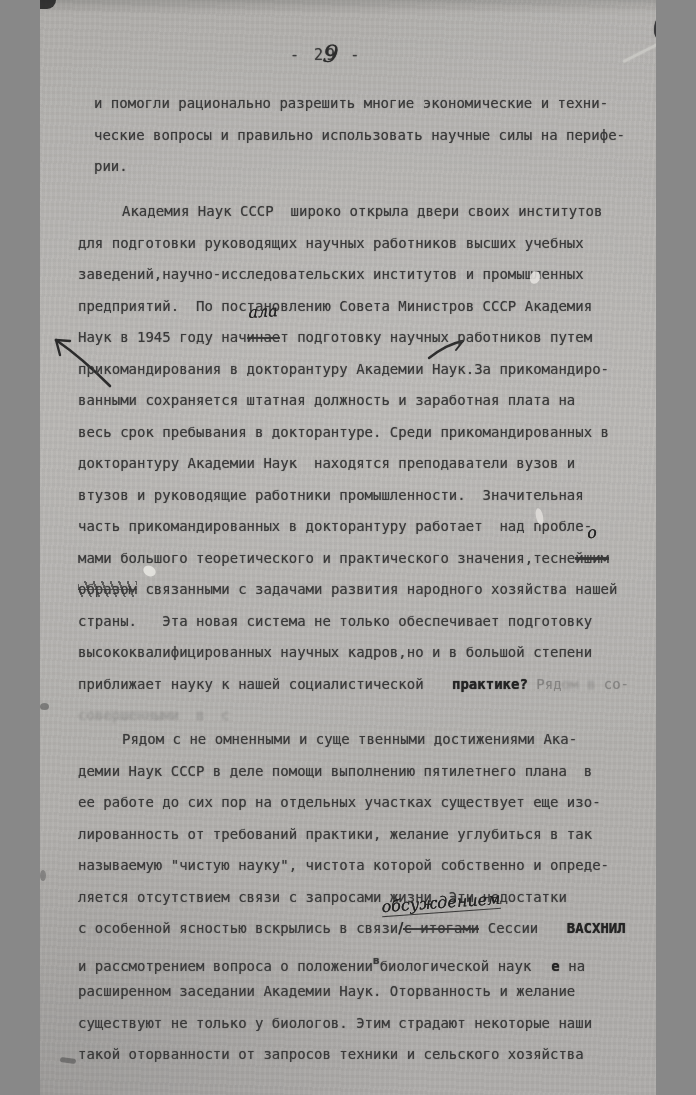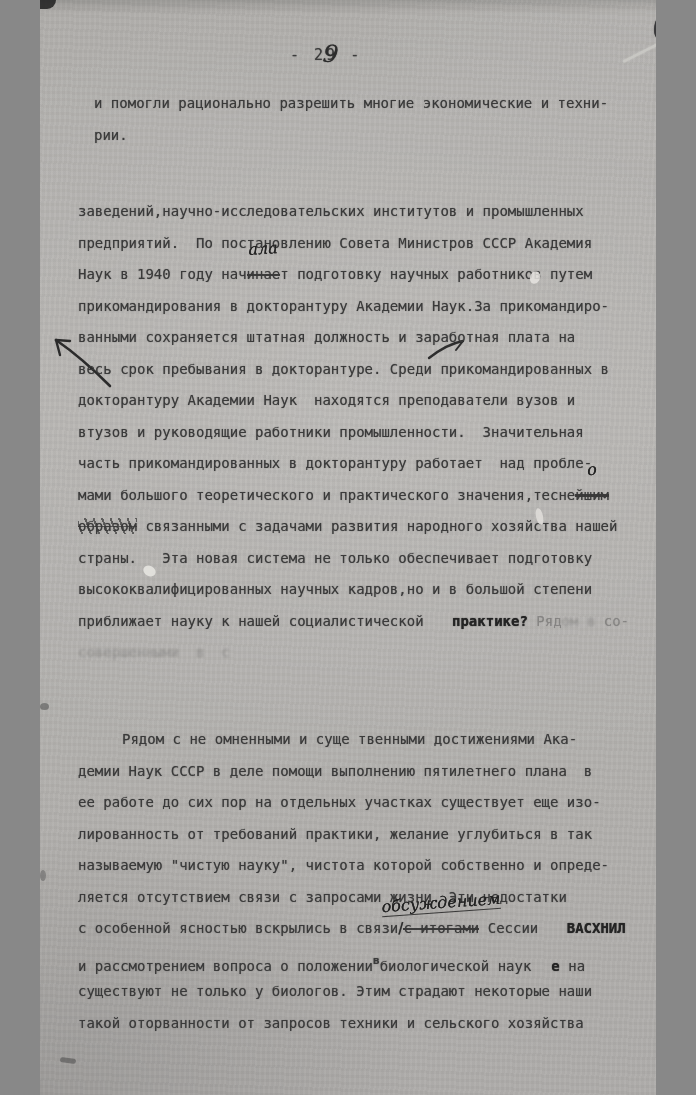--- a/index.html
+++ b/index.html
@@ -89,26 +89,29 @@
   </svg>
 
   <svg id="check-mark" width="44" height="26" viewBox="0 0 44 26">
     <path d="M40,3 Q24,6 6,20" fill="none" stroke="#2e2e2e" stroke-width="2.4" stroke-linecap="round"></path>
     <path d="M40,3 L33,12" fill="none" stroke="#2e2e2e" stroke-width="2" stroke-linecap="round"></path>
   </svg>
 
   <div id="text-block" class="typed">
       <div class="para p1pad" style="top: 88px;">
         <div class="line"><span class="seg n">и помогли рационально разрешить многие экономические и техни-</span></div>
+        <div class="line"><span class="seg n">ческие вопросы и правильно использовать научные силы на перифе-</span></div>
         <div class="line"><span class="seg n">рии.</span></div>
       </div>
       <div class="para" style="top: 196px;">
+        <div class="line indent"><span class="seg n">Академия Наук СССР  широко открыла двери своих институтов</span></div>
+        <div class="line"><span class="seg n">для подготовки руководящих научных работников высших учебных</span></div>
         <div class="line"><span class="seg n">заведений,научно-исследовательских институтов и промышленных</span></div>
         <div class="line"><span class="seg n">предприятий.  По постановлению Совета Министров СССР Академия</span></div>
-        <div class="line"><span class="seg n">Наук в 1940 году нач</span><span class="seg strike rel">инае<span class="over hw">ала</span></span><span class="seg n">т подготовку научных работников путем</span></div>
+        <div class="line"><span class="seg n">Наук в 1945 году нач</span><span class="seg strike rel">инае<span class="over hw">ала</span></span><span class="seg n">т подготовку научных работников путем</span></div>
         <div class="line"><span class="seg n">прикомандирования в докторантуру Академии Наук.За прикомандиро-</span></div>
         <div class="line"><span class="seg n">ванными сохраняется штатная должность и заработная плата на</span></div>
         <div class="line"><span class="seg n">весь срок пребывания в докторантуре. Среди прикомандированных в</span></div>
         <div class="line"><span class="seg n">докторантуру Академии Наук  находятся преподаватели вузов и</span></div>
         <div class="line"><span class="seg n">втузов и руководящие работники промышленности.  Значительная</span></div>
         <div class="line"><span class="seg n">часть прикомандированных в докторантуру работает  над пробле-</span></div>
         <div class="line"><span class="seg n">мами большого теоретического и практического значения,тесне</span><span class="seg strike rel">йшим<span class="over hw">о</span></span></div>
         <div class="line"><span class="seg strikeX">образом</span><span class="seg n"> связанными с задачами развития народного хозяйства нашей</span></div>
         <div class="line"><span class="seg n">страны.   Эта новая система не только обеспечивает подготовку</span></div>
         <div class="line"><span class="seg n">высококвалифицированных научных кадров,но и в большой степени</span></div>
@@ -117,20 +120,21 @@
       </div>
       <div class="para" style="top: 724px;">
         <div class="line indent"><span class="seg n">Рядом с не омненными и суще твенными достижениями Ака-</span></div>
         <div class="line"><span class="seg n">демии Наук СССР в деле помощи выполнению пятилетнего плана  в</span></div>
         <div class="line"><span class="seg n">ее работе до сих пор на отдельных участках существует еще изо-</span></div>
         <div class="line"><span class="seg n">лированность от требований практики, желание углубиться в так</span></div>
         <div class="line"><span class="seg n">называемую "чистую науку", чистота которой собственно и опреде-</span></div>
         <div class="line"><span class="seg n">ляется отсутствием связи с запросами жизни. Эти недостатки</span></div>
         <div class="line"><span class="seg n">с особенной ясностью вскрылись в связи</span><span class="seg hwmark">/</span><span class="seg strike rel">с итогами<span class="over hw ul">обсуждением</span></span><span class="seg n"> Сессии </span><span class="seg bold">ВАСХНИЛ</span></div>
         <div class="line"><span class="seg n">и рассмотрением вопроса о положении</span><span class="seg sup">в</span><span class="seg n">биологической наук</span><span class="seg bold">е</span><span class="seg n"> на</span></div>
+        <div class="line"><span class="seg n">расширенном заседании Академии Наук. Оторванность и желание</span></div>
         <div class="line"><span class="seg n">существуют не только у биологов. Этим страдают некоторые наши</span></div>
         <div class="line"><span class="seg n">такой оторванности от запросов техники и сельского хозяйства</span></div>
       </div>
     </div>
 
   <div class="speck" style="left:490px;top:271px;width:10px;height:13px;background:#e6e4e0;opacity:.85;transform:rotate(20deg);"></div>
   <div class="speck" style="left:496px;top:508px;width:7px;height:17px;background:#e3e1dd;opacity:.8;transform:rotate(-12deg);"></div>
   <div class="speck" style="left:103px;top:566px;width:13px;height:10px;background:#e6e4e0;opacity:.9;transform:rotate(28deg);"></div>
   <div class="speck" style="left:652px;top:28px;width:14px;height:7px;background:#dcdad6;opacity:.7;transform:rotate(-30deg);"></div>
   <div class="speck" style="left:20px;top:1058px;width:16px;height:5px;background:#4a4a4a;opacity:.55;transform:rotate(8deg);border-radius:3px;"></div>

